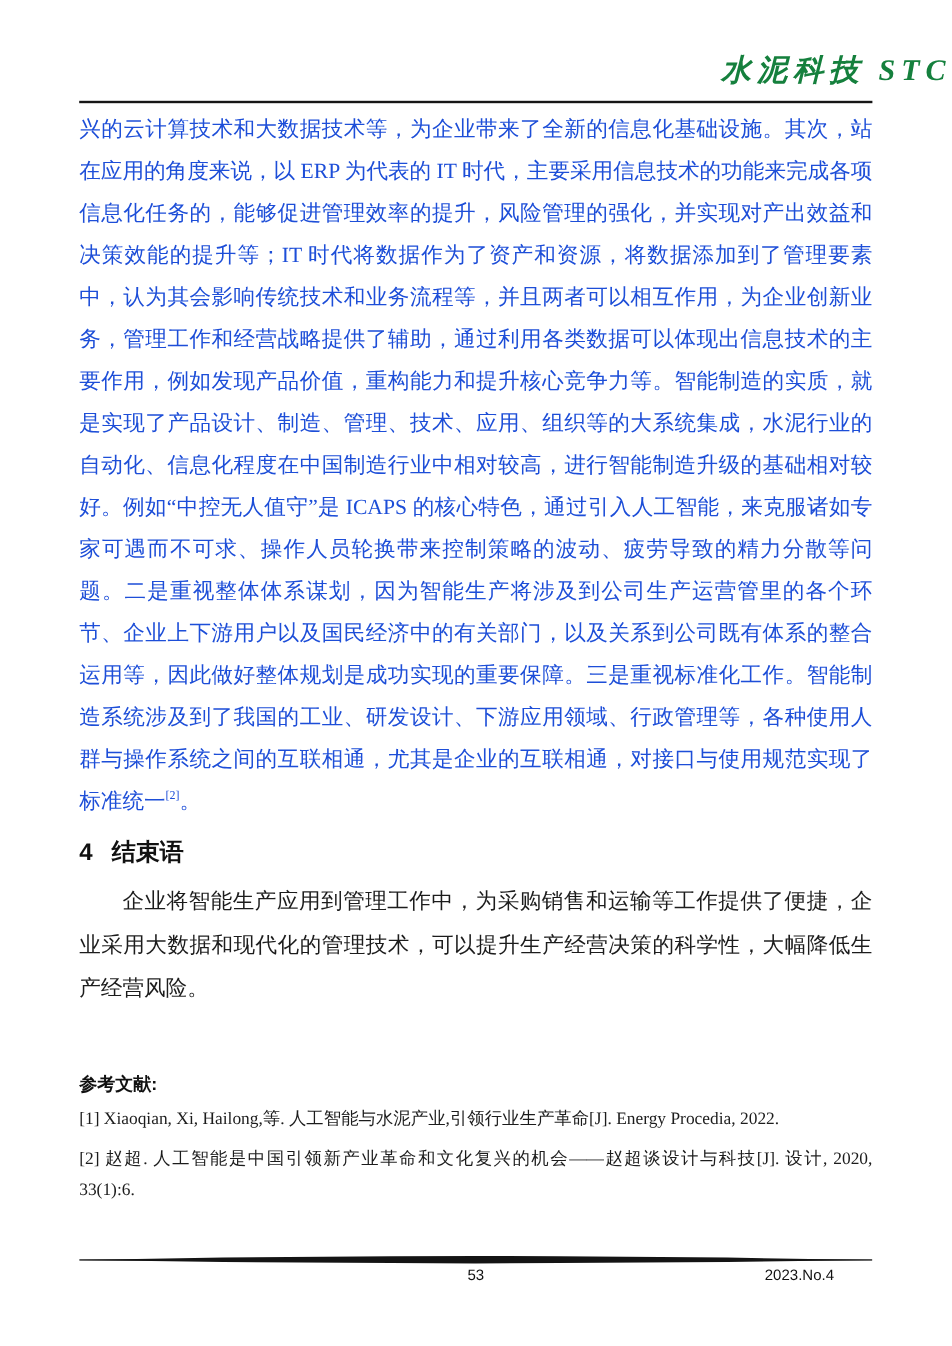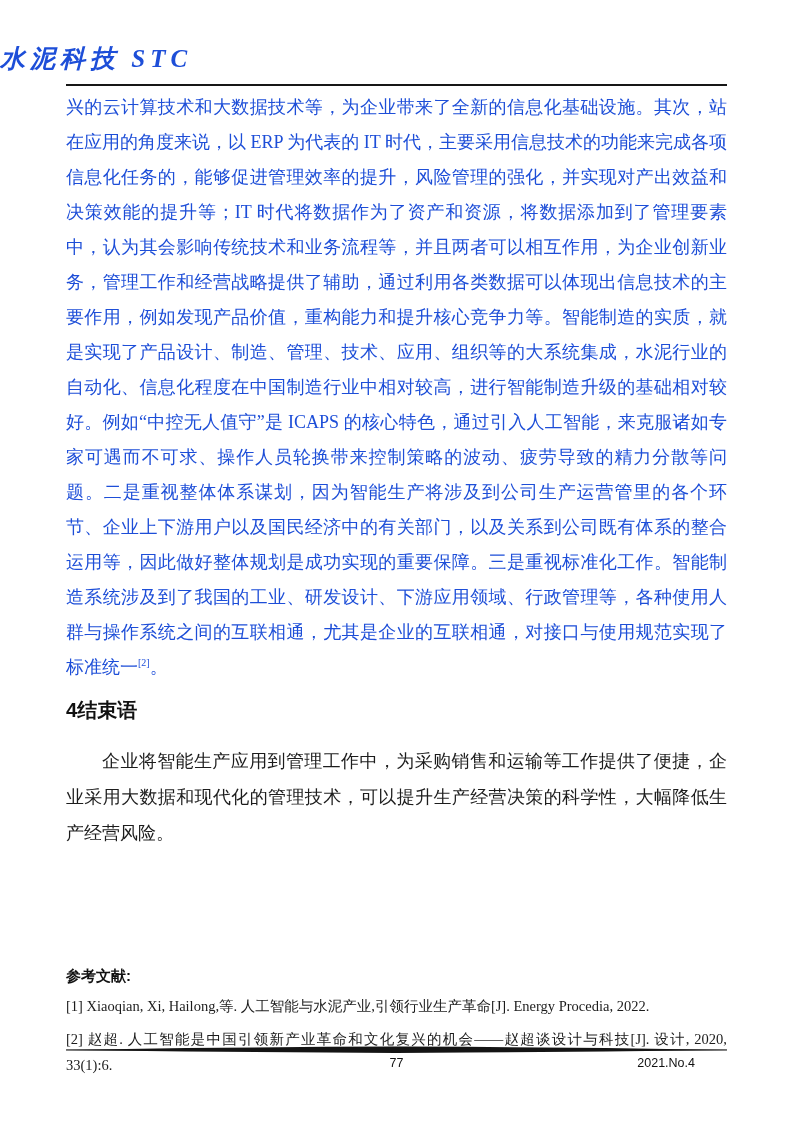--- a/index.html
+++ b/index.html
@@ -8,26 +8,26 @@
     width: 793px;
     height: 1122px;
     margin: 0 auto;
     background: #ffffff;
     color: #1a1a1a;
     font-family: "Liberation Serif", "DejaVu Serif", serif;
     overflow: hidden;
   }
   .header-title {
     padding-top: 42px;
-    text-align: left;
+    text-align: right;
     font-size: 25px;
     font-weight: bold;
     font-style: italic;
     letter-spacing: 5px;
-    color: #1d4ed8;
+    color: #15803d;
   }
   .header-rule {
     height: 0;
     border-top: 2.5px solid #161616;
     margin: 9px 66px 0 66px;
   }
   .content { margin: 0 66px; }
   .body-para {
     margin: 4px 0 0 0;
     font-size: 18px;
@@ -41,31 +41,31 @@
     vertical-align: 7px;
   }
   .section-heading {
     margin: 12px 0 0 0;
     font-size: 20px;
     font-weight: bold;
     color: #111;
     font-family: "Liberation Sans", "DejaVu Sans", sans-serif;
   }
   .section-heading .sec-num { display: inline-block; }
-  .section-heading .sec-title { display: inline-block; margin-left: 0; }
+  .section-heading .sec-title { display: inline-block; margin-left: 16px; }
   .conclusion-para {
-    margin: 19px 0 0 0;
+    margin: 9px 0 0 0;
     font-size: 18px;
     line-height: 36px;
     text-align: justify;
     text-indent: 2em;
     color: #1c1c1c;
   }
   .references {
-    margin-top: 116px;
+    margin-top: 53px;
   }
   .ref-heading {
     font-size: 15px;
     font-weight: bold;
     color: #111;
     font-family: "Liberation Sans", "DejaVu Sans", sans-serif;
   }
   .ref-item {
     margin: 7px 0 0 0;
     font-size: 14.5px;
@@ -125,18 +125,18 @@
     </div>
 
   </div>
 
   <div class="footer">
     <svg class="footer-rule-svg" viewBox="0 0 661 8" preserveAspectRatio="none">
       <rect x="0" y="3.4" width="661" height="1.1" fill="#141414"></rect>
       <polygon fill="#141414" points="0,3.9 120,2.0 260,0.8 330,0.6 400,0.8 540,2.0 661,3.9 540,5.6 400,6.6 330,6.9 260,6.6 120,5.6"></polygon>
     </svg>
     <div class="footer-row">
-      <span class="footer-page">77</span>
-      <span class="footer-issue">2021.No.4</span>
+      <span class="footer-page">53</span>
+      <span class="footer-issue">2023.No.4</span>
     </div>
   </div>
 
 </div>
 
 </body></html>

